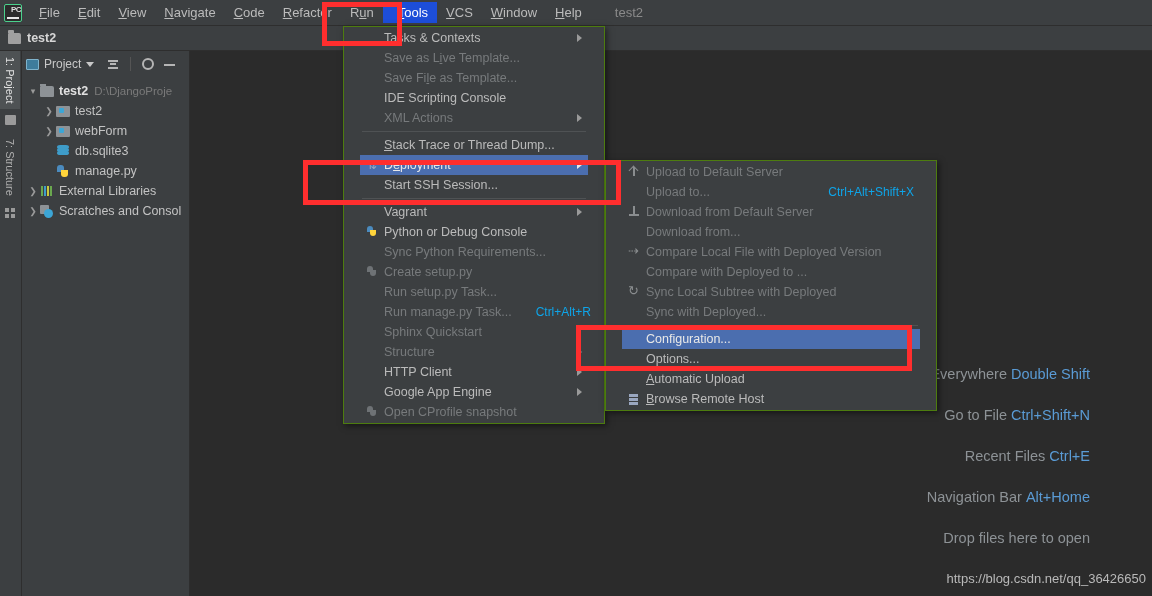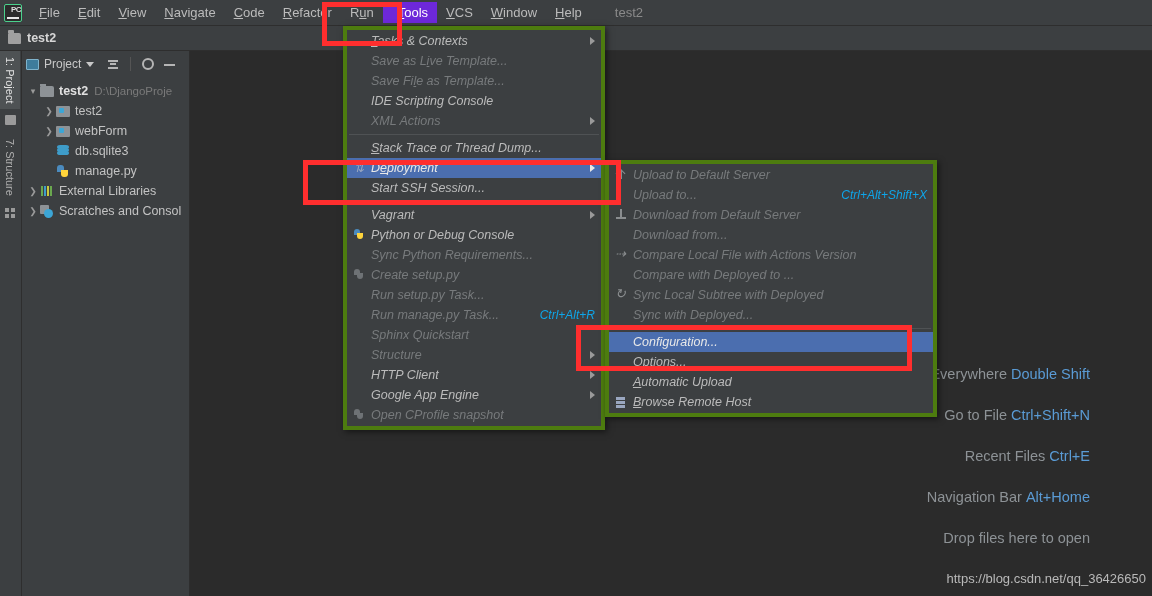--- a/index.html
+++ b/index.html
@@ -28,21 +28,21 @@
     letter-spacing: -0.5px; line-height: 10px;
   }
   .pc-logo .pc-bar {
     position: absolute; bottom: 2px; left: 2px; right: 2px; height: 2px; background: #e6e6e6;
   }
   .menubar-item {
     font-size: 13px; color: #bbbbbb; padding: 3px 9px; cursor: default;
     white-space: nowrap;
   }
   .menubar-item u { text-decoration: underline; }
-  .menubar-item.active { background: #6d28d9; color: #ffffff; padding-left: 15px; }
+  .menubar-item.active { background: #1d4ed8; color: #ffffff; padding-left: 15px; }
   .menubar-title { font-size: 13px; color: #8a8a8a; margin-left: 24px; }
 
   
   .breadcrumb {
     position: absolute; top: 26px; left: 0; width: 1152px; height: 25px;
     background: #3c3f41; display: flex; align-items: center; padding-left: 8px;
     border-bottom: 1px solid #2e2e2e;
   }
   .folder-ic {
     width: 13px; height: 11px; background: #a0a0a0; border-radius: 1px 2px 1px 1px;
@@ -151,22 +151,22 @@
     text-align: right;
   }
   .hint-key { color: #5a9bd5; margin-left: 4px; }
   .watermark {
     position: absolute; right: 6px; bottom: 10px;
     font-size: 13px; color: #b9b9b9; white-space: nowrap;
   }
 
   
   .menu {
-    position: absolute; background: #3c3f41; border: 4px solid #4d7c0f;
-    box-shadow: 2px 2px 6px rgba(0,0,0,.5); padding: 1px 0; font-style: italic;
+    position: absolute; background: #3c3f41; border: 1px solid #4d7c0f;
+    box-shadow: 2px 2px 6px rgba(0,0,0,.5); padding: 1px 16px;
   }
   .menu-row {
     display: flex; align-items: center; height: 20px; padding: 0 6px 0 4px;
     font-size: 12.5px; color: #bbbbbb; white-space: nowrap; cursor: default;
   }
   .menu-row.dis { color: #777a7c; }
   .menu-row.sel { background: #4b6eaf; color: #e8e8e8; }
   .menu-ic { width: 16px; flex: 0 0 16px; height: 14px; margin-right: 4px; position: relative; }
   .menu-lbl { flex: 1 1 auto; }
   .menu-lbl u { text-decoration: underline; }
@@ -411,21 +411,21 @@
       <div class="menu-row dis">
         <span class="menu-ic g-arrowdn"></span>
         <span class="menu-lbl">Download from Default Server</span>
       </div>
       <div class="menu-row dis">
         <span class="menu-ic "></span>
         <span class="menu-lbl">Download from...</span>
       </div>
       <div class="menu-row dis">
         <span class="menu-ic g-compare"></span>
-        <span class="menu-lbl">Compare Local File with Actions Version</span>
+        <span class="menu-lbl">Compare Local File with Deployed Version</span>
       </div>
       <div class="menu-row dis">
         <span class="menu-ic "></span>
         <span class="menu-lbl">Compare with Deployed to ...</span>
       </div>
       <div class="menu-row dis">
         <span class="menu-ic g-sync"></span>
         <span class="menu-lbl">Sync Local Subtree with Deployed</span>
       </div>
       <div class="menu-row dis">

